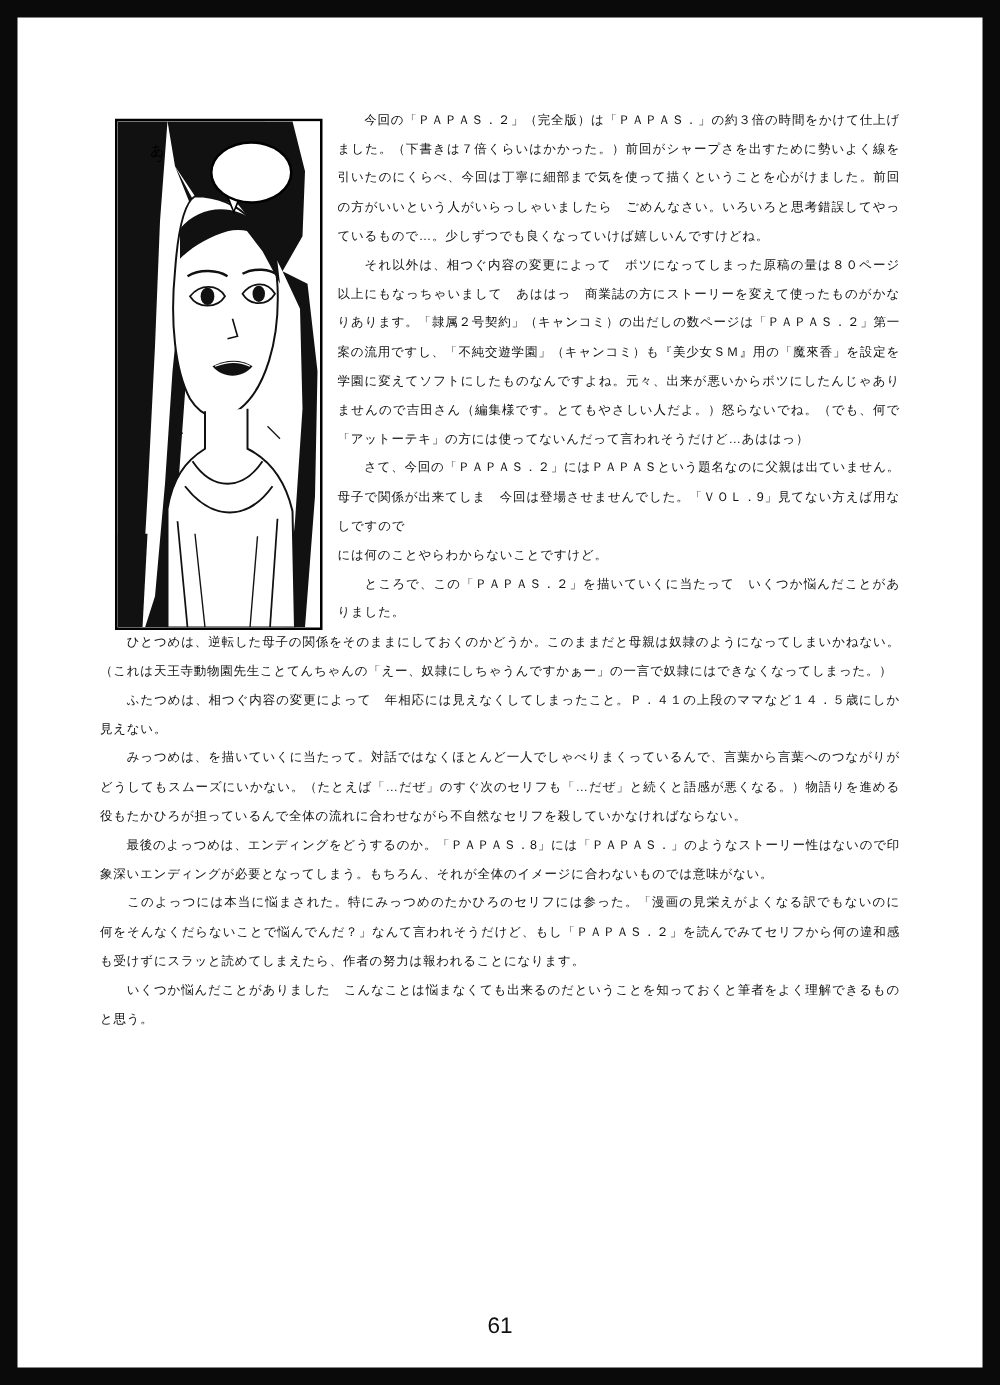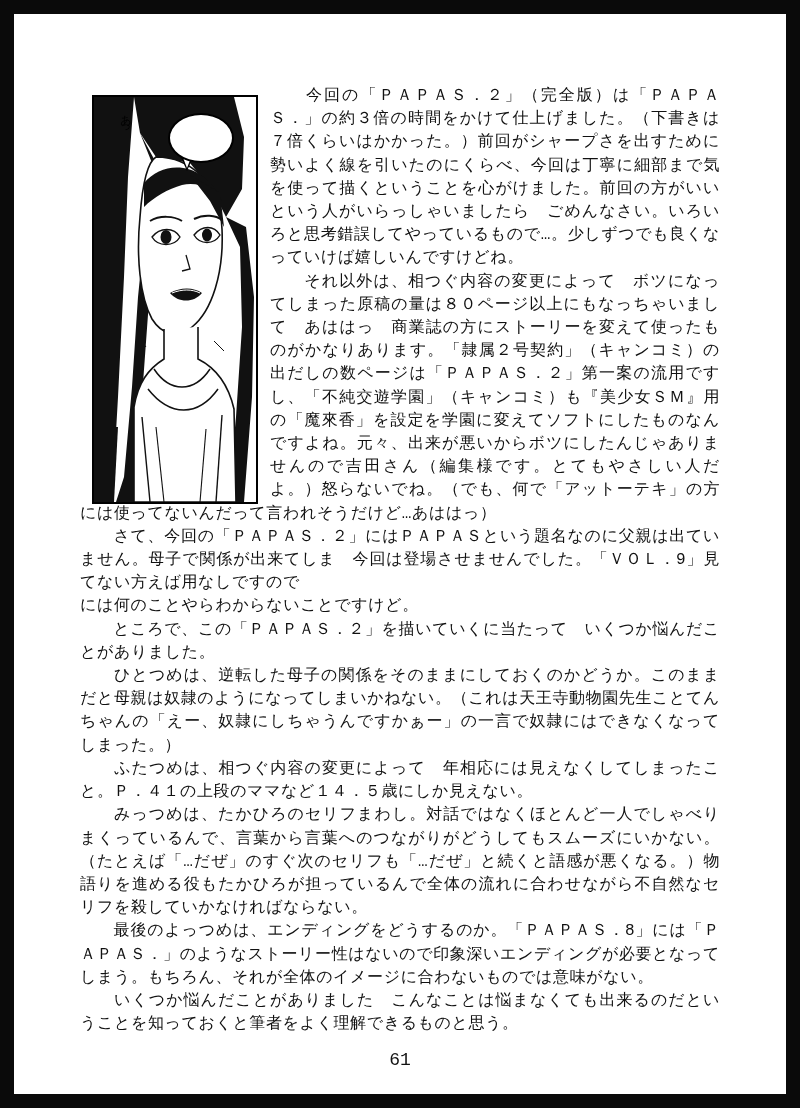--- a/index.html
+++ b/index.html
@@ -101,22 +101,22 @@
     color: #000;
     z-index: 7;
   }
 
   
   .body-text {
     position: absolute;
     left: 0;
     top: 0;
     width: 640px;
-    font-family: Liberation Mono, monospace;
-    font-size: 16px;
+    font-family: Liberation Sans, sans-serif;
+    font-size: 10px;
     line-height: 23.2px;
     color: #111;
     letter-spacing: 0.6px;
   }
   .para {
     margin: 0;
     text-align: justify;
     text-justify: inter-character;
   }
   
@@ -124,21 +124,21 @@
     float: left;
     width: 190px;
     height: 410px;
   }
   .page-number {
     position: absolute;
     left: 0;
     width: 640px;
     top: 965px;
     text-align: center;
-    font-family: Liberation Mono, monospace;
+    font-family: Liberation Sans, sans-serif;
     font-size: 18px;
     color: #111;
   }
 </style>
 </head>
 <body>
 
 <div id="page">
   <div class="page-border-inner"></div>
   <div class="page-border"></div>
@@ -193,20 +193,21 @@
 
     <div class="body-text">
       <div class="float-panel-spacer"></div>
       <p class="para">　　今回の「ＰＡＰＡＳ．２」（完全版）は「ＰＡＰＡＳ．」の約３倍の時間をかけて仕上げました。（下書きは７倍くらいはかかった。）前回がシャープさを出すために勢いよく線を引いたのにくらべ、今回は丁寧に細部まで気を使って描くということを心がけました。前回の方がいいという人がいらっしゃいましたら　ごめんなさい。いろいろと思考錯誤してやっているもので…。少しずつでも良くなっていけば嬉しいんですけどね。</p>
       <p class="para">　　それ以外は、相つぐ内容の変更によって　ボツになってしまった原稿の量は８０ページ以上にもなっちゃいまして　あははっ　商業誌の方にストーリーを変えて使ったものがかなりあります。「隷属２号契約」（キャンコミ）の出だしの数ページは「ＰＡＰＡＳ．２」第一案の流用ですし、「不純交遊学園」（キャンコミ）も『美少女ＳＭ』用の「魔來香」を設定を学園に変えてソフトにしたものなんですよね。元々、出来が悪いからボツにしたんじゃありませんので吉田さん（編集様です。とてもやさしい人だよ。）怒らないでね。（でも、何で「アットーテキ」の方には使ってないんだって言われそうだけど…あははっ）</p>
       <p class="para">　　さて、今回の「ＰＡＰＡＳ．２」にはＰＡＰＡＳという題名なのに父親は出ていません。母子で関係が出来てしま　今回は登場させませんでした。「ＶＯＬ．9」見てない方えば用なしですので</p>
       <p class="para">には何のことやらわからないことですけど。</p>
       <p class="para">　　ところで、この「ＰＡＰＡＳ．２」を描いていくに当たって　いくつか悩んだことがありました。</p>
       <p class="para">　　ひとつめは、逆転した母子の関係をそのままにしておくのかどうか。このままだと母親は奴隷のようになってしまいかねない。（これは天王寺動物園先生ことてんちゃんの「えー、奴隷にしちゃうんですかぁー」の一言で奴隷にはできなくなってしまった。）</p>
       <p class="para">　　ふたつめは、相つぐ内容の変更によって　年相応には見えなくしてしまったこと。Ｐ．４１の上段のママなど１４．５歳にしか見えない。</p>
-      <p class="para">　　みっつめは、たかひろのセリフまわし。対話ではなくほとんど一人でしゃべりまくっているんで、言葉から言葉へのつながりがどうしてもスムーズにいかない。（たとえば「…だぜ」のすぐ次のセリフも「…だぜ」と続くと語感が悪くなる。）物語りを進める役もたかひろが担っているんで全体の流れに合わせながら不自然なセリフを殺していかなければならない。</p>
+      <p class="para">　　みっつめは、を描いていくに当たって。対話ではなくほとんど一人でしゃべりまくっているんで、言葉から言葉へのつながりがどうしてもスムーズにいかない。（たとえば「…だぜ」のすぐ次のセリフも「…だぜ」と続くと語感が悪くなる。）物語りを進める役もたかひろが担っているんで全体の流れに合わせながら不自然なセリフを殺していかなければならない。</p>
       <p class="para">　　最後のよっつめは、エンディングをどうするのか。「ＰＡＰＡＳ．8」には「ＰＡＰＡＳ．」のようなストーリー性はないので印象深いエンディングが必要となってしまう。もちろん、それが全体のイメージに合わないものでは意味がない。</p>
+      <p class="para">　　このよっつには本当に悩まされた。特にみっつめのたかひろのセリフには参った。「漫画の見栄えがよくなる訳でもないのに　何をそんなくだらないことで悩んでんだ？」なんて言われそうだけど、もし「ＰＡＰＡＳ．２」を読んでみてセリフから何の違和感も受けずにスラッと読めてしまえたら、作者の努力は報われることになります。</p>
       <p class="para">　　いくつか悩んだことがありました　こんなことは悩まなくても出来るのだということを知っておくと筆者をよく理解できるものと思う。</p>
     </div>
 
     <div class="page-number">61</div>
   </div>
 </div>
 
 </body></html>

